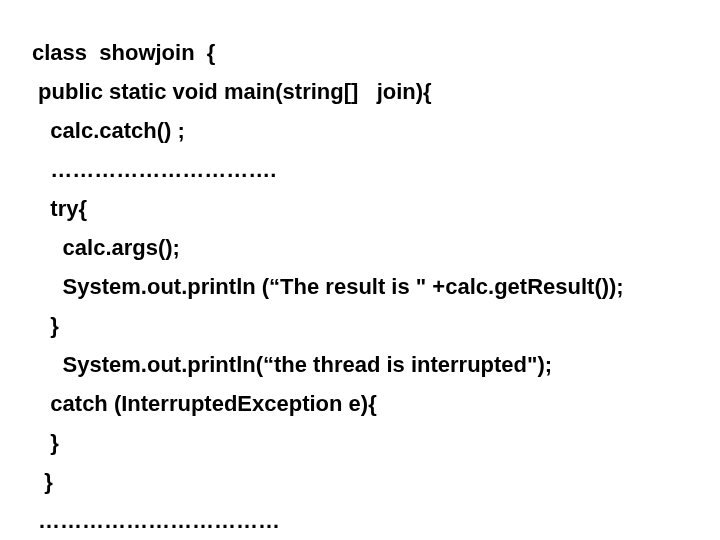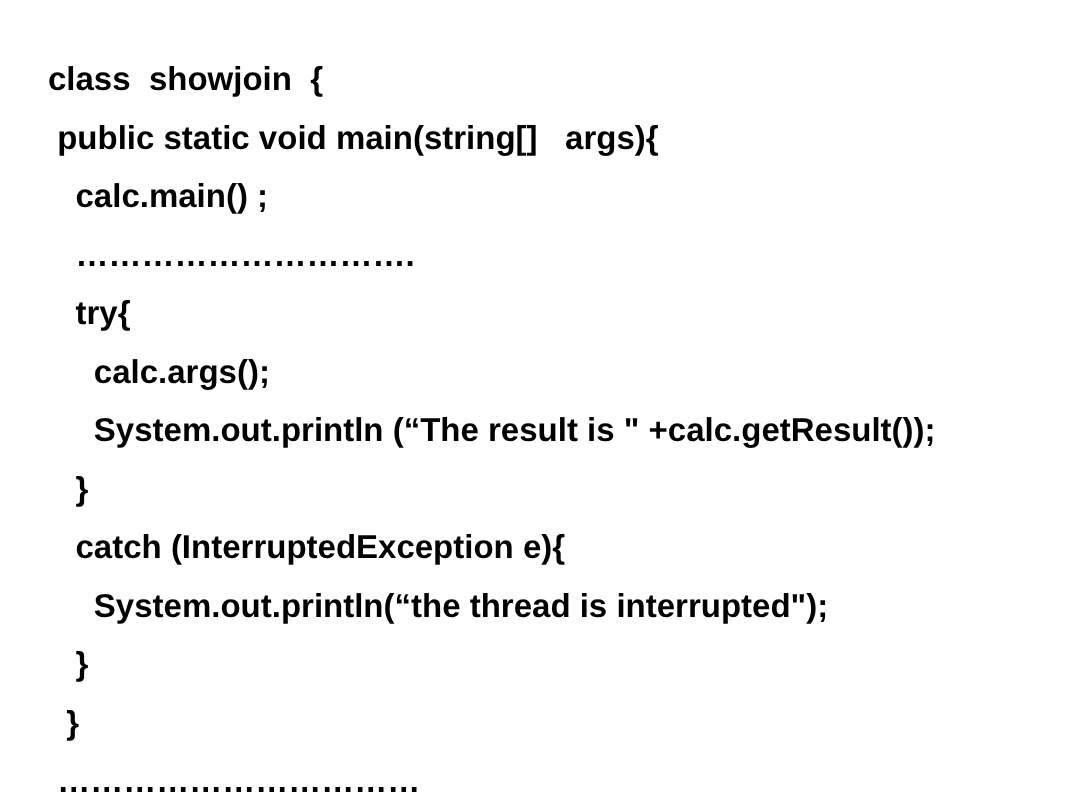--- a/index.html
+++ b/index.html
@@ -20,26 +20,26 @@
     }
     .code-line {
       white-space: pre;
     }
   </style>
 </head>
 <body>
 
 <div>
   <div class="code-line">class  showjoin  {</div>
-  <div class="code-line"> public static void main(string[]   args){</div>
-  <div class="code-line">   calc.main() ;</div>
+  <div class="code-line"> public static void main(string[]   join){</div>
+  <div class="code-line">   calc.catch() ;</div>
   <div class="code-line">   ………………………….</div>
   <div class="code-line">   try{</div>
   <div class="code-line">     calc.args();</div>
   <div class="code-line">     System.out.println (“The result is " +calc.getResult());</div>
   <div class="code-line">   }</div>
+  <div class="code-line">     System.out.println(“the thread is interrupted");</div>
   <div class="code-line">   catch (InterruptedException e){</div>
-  <div class="code-line">     System.out.println(“the thread is interrupted");</div>
   <div class="code-line">   }</div>
   <div class="code-line">  }</div>
   <div class="code-line"> ……………………………</div>
   <div class="code-line"> }</div>
 </div>
 
 </body></html>

